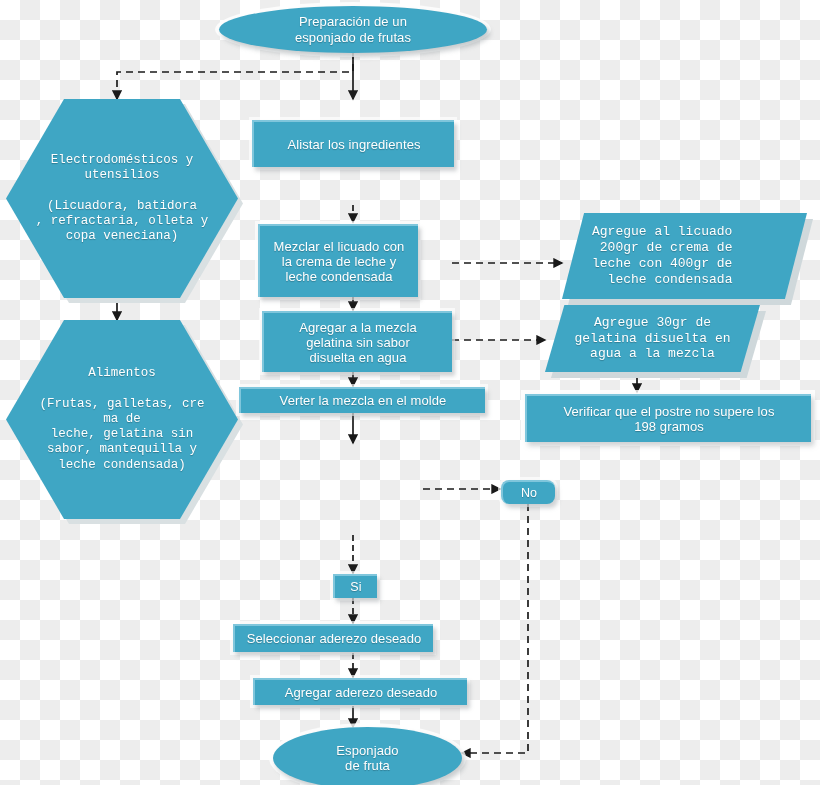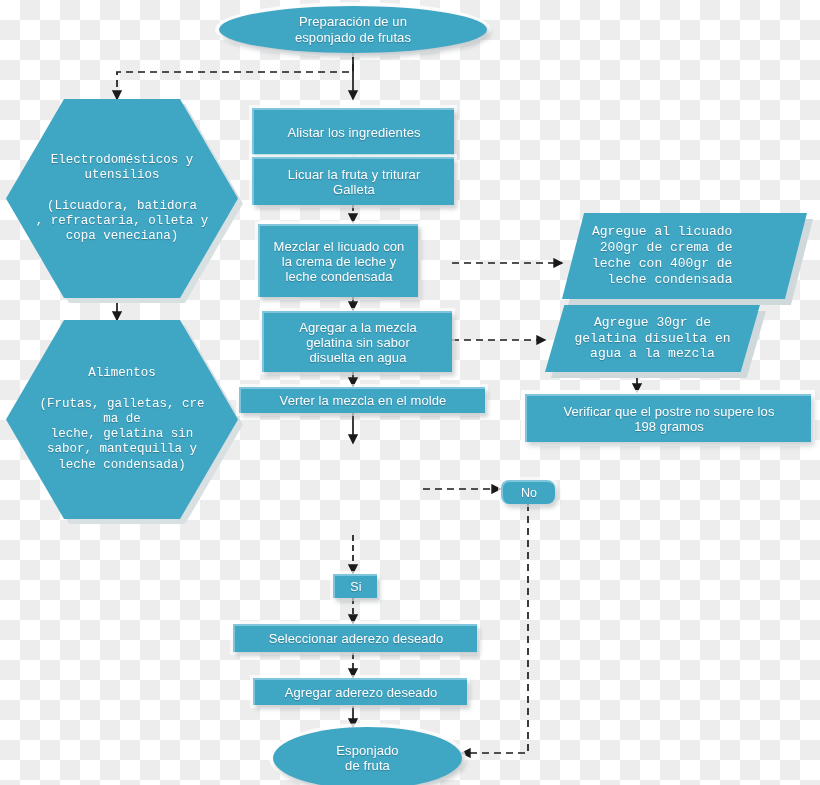--- a/index.html
+++ b/index.html
@@ -213,28 +213,24 @@
       <span class="txt">Alimentos
 
 (Frutas, galletas, cre
 ma de
 leche, gelatina sin
 sabor, mantequilla y
 leche condensada)</span>
     </div>
   </div>
 
-  <div class="node proc f13" style="left:252px; top:108px; width:202px; height:47px;">
+  <div class="node proc f13" style="left:252px; top:120px; width:202px; height:47px;">
     <span class="txt">Alistar  los ingredientes</span>
   </div>
 
-  <div class="node proc f13" style="left:252px; top:157px; width:202px; height:48px;">
-    <span class="txt">Licuar la fruta y triturar
-Galleta</span>
-  </div>
 
   <div class="node proc f13" style="left:258px; top:224px; width:160px; height:73px;">
     <span class="txt">Mezclar el licuado con
 la crema de leche y
 leche condensada</span>
   </div>
 
   <div class="node proc f13" style="left:262px; top:311px; width:190px; height:61px;">
     <span class="txt">Agregar a la mezcla
 gelatina sin sabor
@@ -273,21 +269,21 @@
 
 
   <div class="node proc f12" style="left:501px; top:480px; width:54px; height:24px;border-radius:8px;">
     <span class="txt">No</span>
   </div>
 
   <div class="node proc f12" style="left:333px; top:574px; width:44px; height:24px;">
     <span class="txt">Si</span>
   </div>
 
-  <div class="node proc f13" style="left:233px; top:624px; width:244px; height:28px;">
+  <div class="node proc f13" style="left:233px; top:624px; width:200px; height:28px;">
     <span class="txt">Seleccionar aderezo deseado</span>
   </div>
 
   <div class="node proc f13" style="left:253px; top:678px; width:214px; height:27px;">
     <span class="txt">Agregar aderezo deseado</span>
   </div>
 
   <div class="node ellipse f13" style="left:273px; top:727px; width:189px; height:62px;">
     <span class="txt">Esponjado
 de fruta</span>

